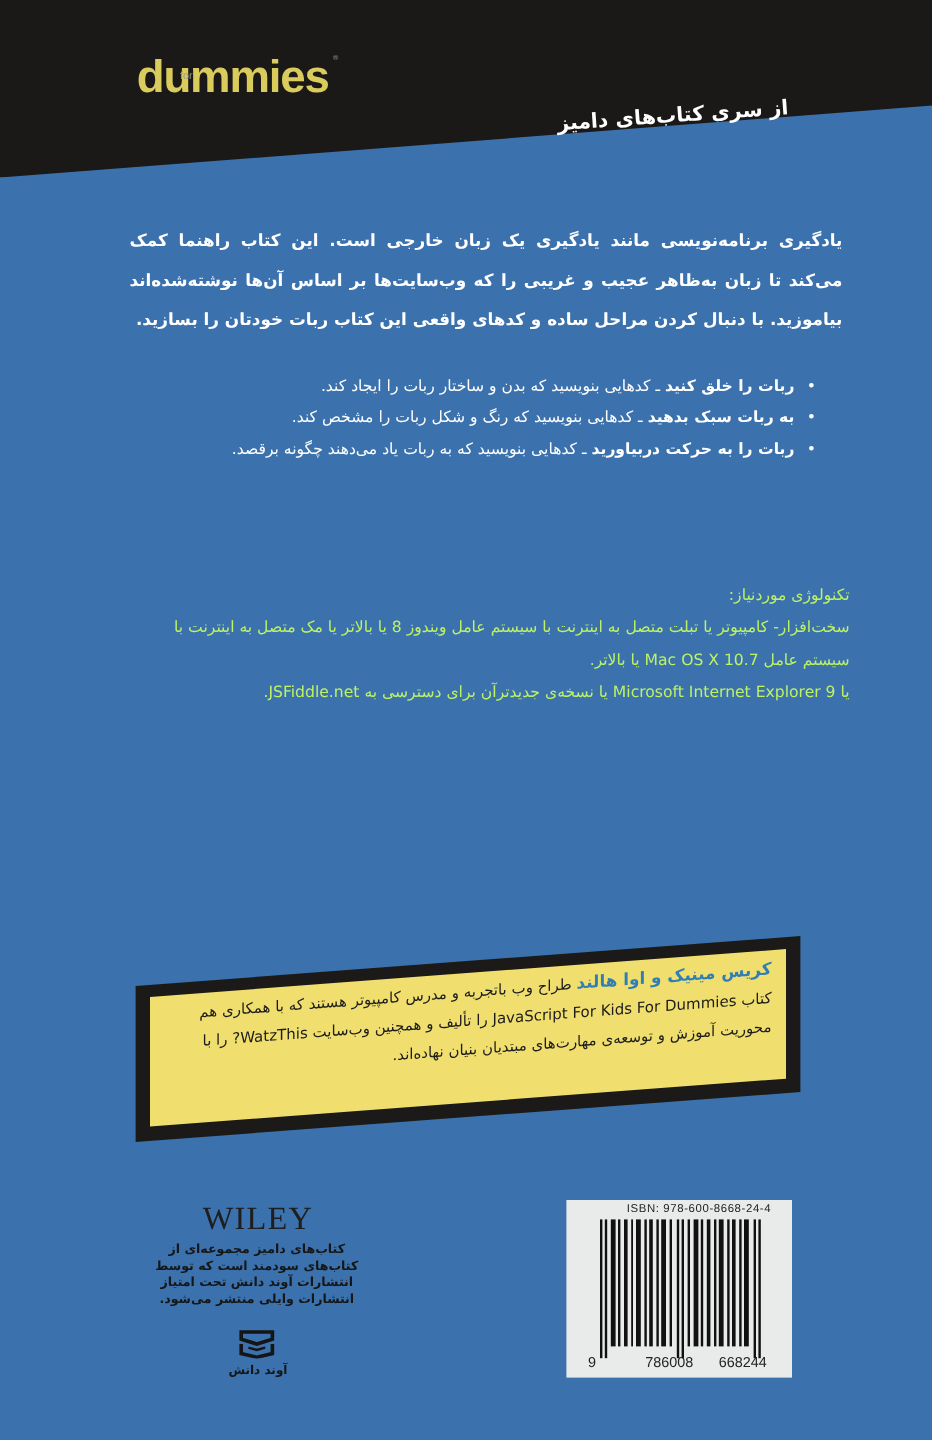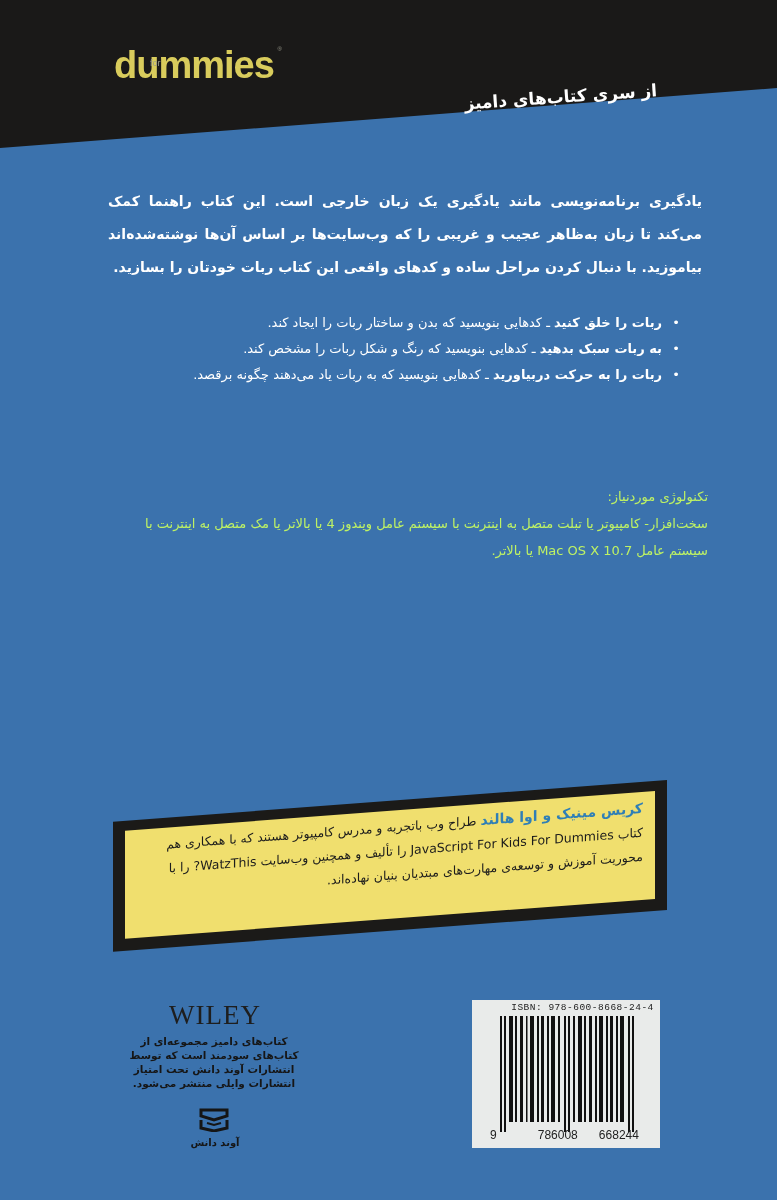--- a/index.html
+++ b/index.html
@@ -80,21 +80,21 @@
     .pub-name {
       position: absolute; left: 165px; top: 1137px; width: 100px; text-align: center;
       direction: rtl; color: #161616; font-size: 10px; font-weight: bold;
     }
     .barcode-box {
       position: absolute; left: 472px; top: 1000px; width: 188px; height: 148px;
       background: #e9ebea;
     }
     .isbn-text {
       position: absolute; left: 12px; right: 0; top: 2px; text-align: center;
-      font-family: Liberation Mono, monospace; font-size: 9.5px; color: #222; letter-spacing: 0.5px; padding-left: 21px;
+      font-family: Liberation Sans, sans-serif; font-size: 9.5px; color: #222; letter-spacing: 0.5px; padding-left: 21px;
     }
     .bars { position: absolute; left: 28px; top: 16px; width: 136px; height: 116px; }
     .ean-digits {
       position: absolute; left: 18px; top: 128px; width: 170px;
       font-family: "Liberation Sans", sans-serif; font-size: 12px; color: #222;
       display: flex; gap: 0; white-space: nowrap;
     }
     .ean-digits span { display: inline-block; }
   </style>
 </head>
@@ -124,21 +124,22 @@
       <span class="feature-title">به ربات سبک بدهید</span><span> ـ کدهایی بنویسید که رنگ و شکل ربات را مشخص کند.</span>
     </li>
     <li>
       <span class="bullet">•</span>
       <span class="feature-title">ربات را به حرکت دربیاورید</span><span> ـ کدهایی بنویسید که به ربات یاد می‌دهند چگونه برقصد.</span>
     </li>
   </ul>
 
   <div class="tech">
     <span class="tech-heading">تکنولوژی موردنیاز:</span>
-    <p>سخت‌افزار- کامپیوتر یا تبلت متصل به اینترنت با سیستم عامل ویندوز 4 یا بالاتر یا مک متصل به اینترنت با سیستم عامل  Mac OS X 10.7 یا بالاتر.</p>
+    <p>سخت‌افزار- کامپیوتر یا تبلت متصل به اینترنت با سیستم عامل ویندوز 8 یا بالاتر یا مک متصل به اینترنت با سیستم عامل  Mac OS X 10.7 یا بالاتر.</p>
+    <p>یا Microsoft Internet Explorer 9 یا نسخه‌ی جدیدترآن برای دسترسی به JSFiddle.net.</p>
   </div>
 
   <div class="author-box">
     <div class="author-inner">
       <div class="author-text">
         <p><span class="author-names">کریس مینیک و اوا هالند</span><span>  طراح وب باتجربه و مدرس کامپیوتر هستند که با همکاری هم</span></p>
         <p>کتاب JavaScript For Kids For Dummies را تألیف و همچنین وب‌سایت WatzThis? را با</p>
         <p style="padding-left:30px;">محوریت آموزش و توسعه‌ی مهارت‌های مبتدیان بنیان نهاده‌اند.</p>
       </div>
     </div>

